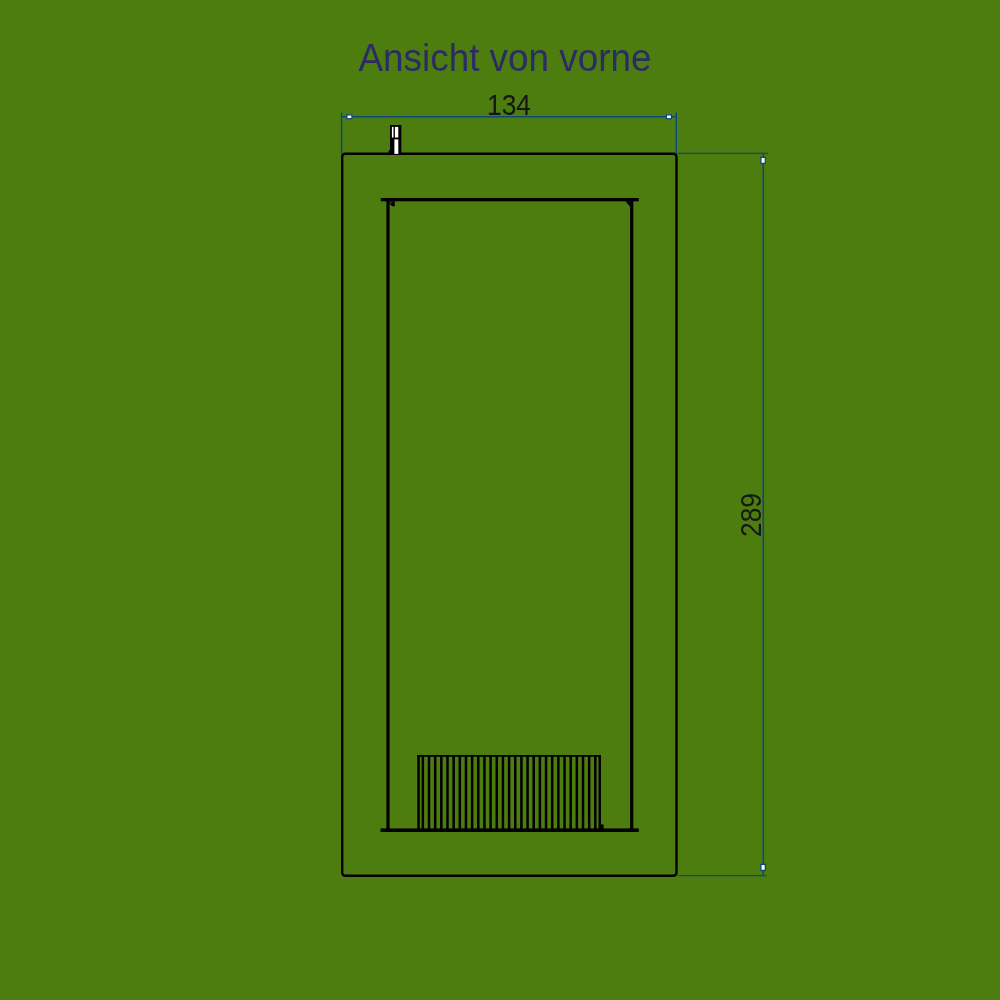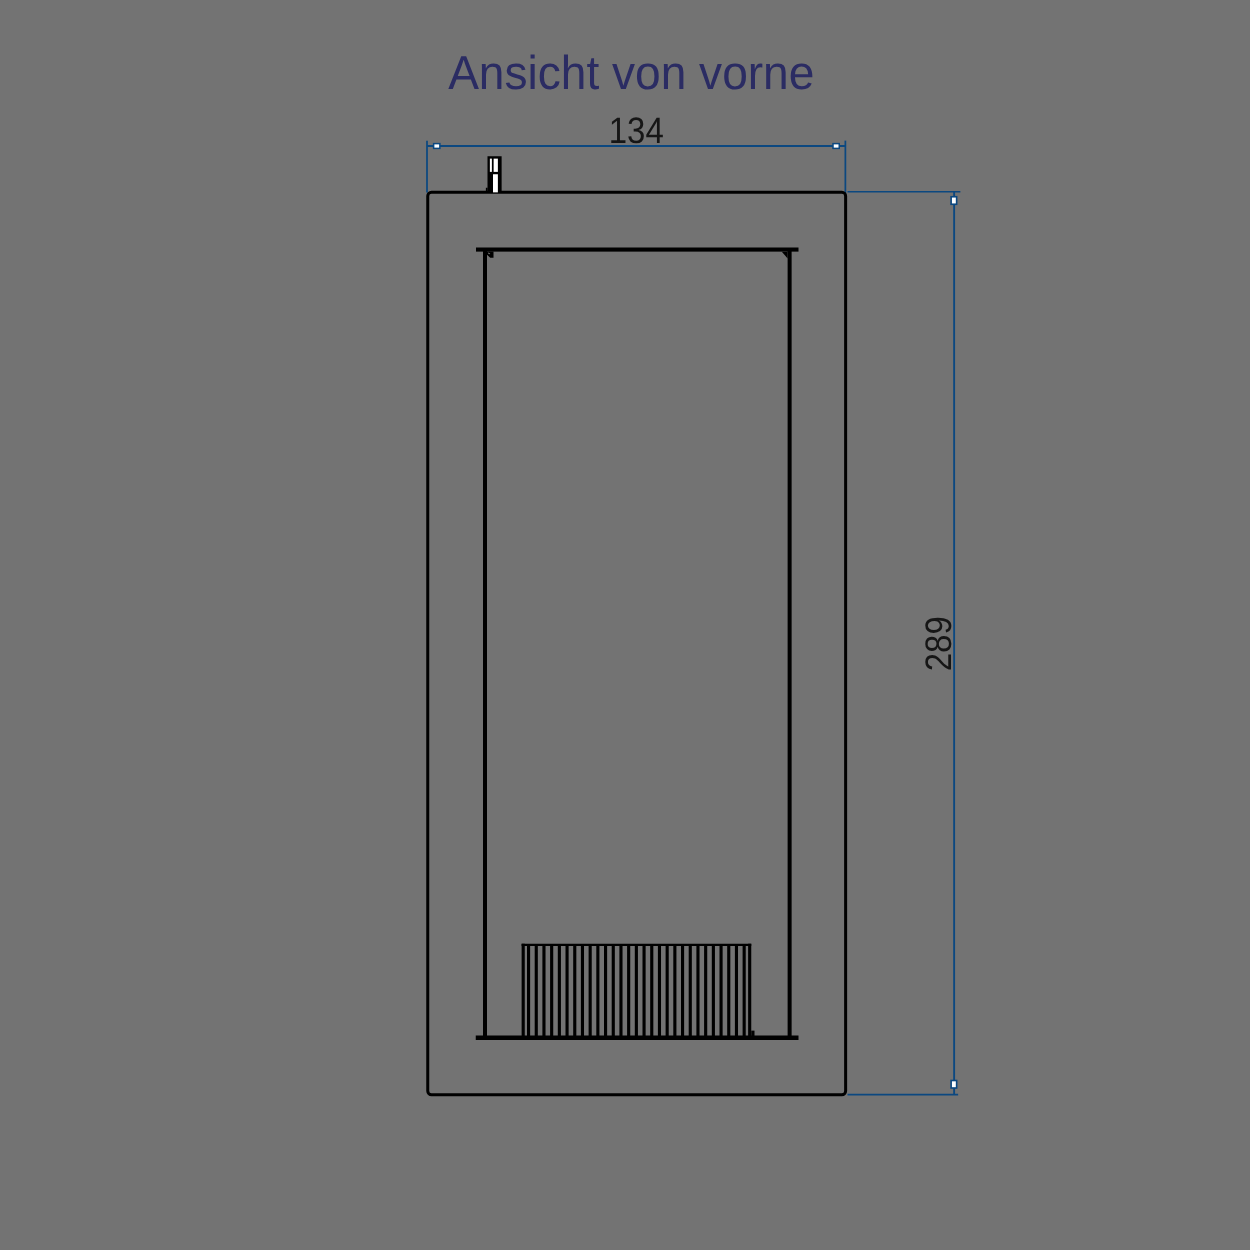--- a/index.html
+++ b/index.html
@@ -1,16 +1,16 @@
 <!DOCTYPE html>
 <html><head>
 <meta charset="utf-8">
 <style>
   html,body{margin:0;padding:0;background:#ffffff;}
-  .page{position:relative;width:1000px;height:1000px;background:#737373;overflow:hidden;
+  .page{position:relative;width:1000px;height:1000px;background:#4d7c0f;overflow:hidden;
         font-family:"Liberation Sans", sans-serif;}
   svg{position:absolute;left:0;top:0;}
 </style>
 </head>
 <body>
 <div class="page">
 <svg width="1000" height="1000" viewBox="0 0 1000 1000">
 
   <text x="505" y="71" font-size="38" fill="#2b2c63" text-anchor="middle" font-family="Liberation Sans, sans-serif" textLength="293" lengthAdjust="spacingAndGlyphs">Ansicht von vorne</text>
 

